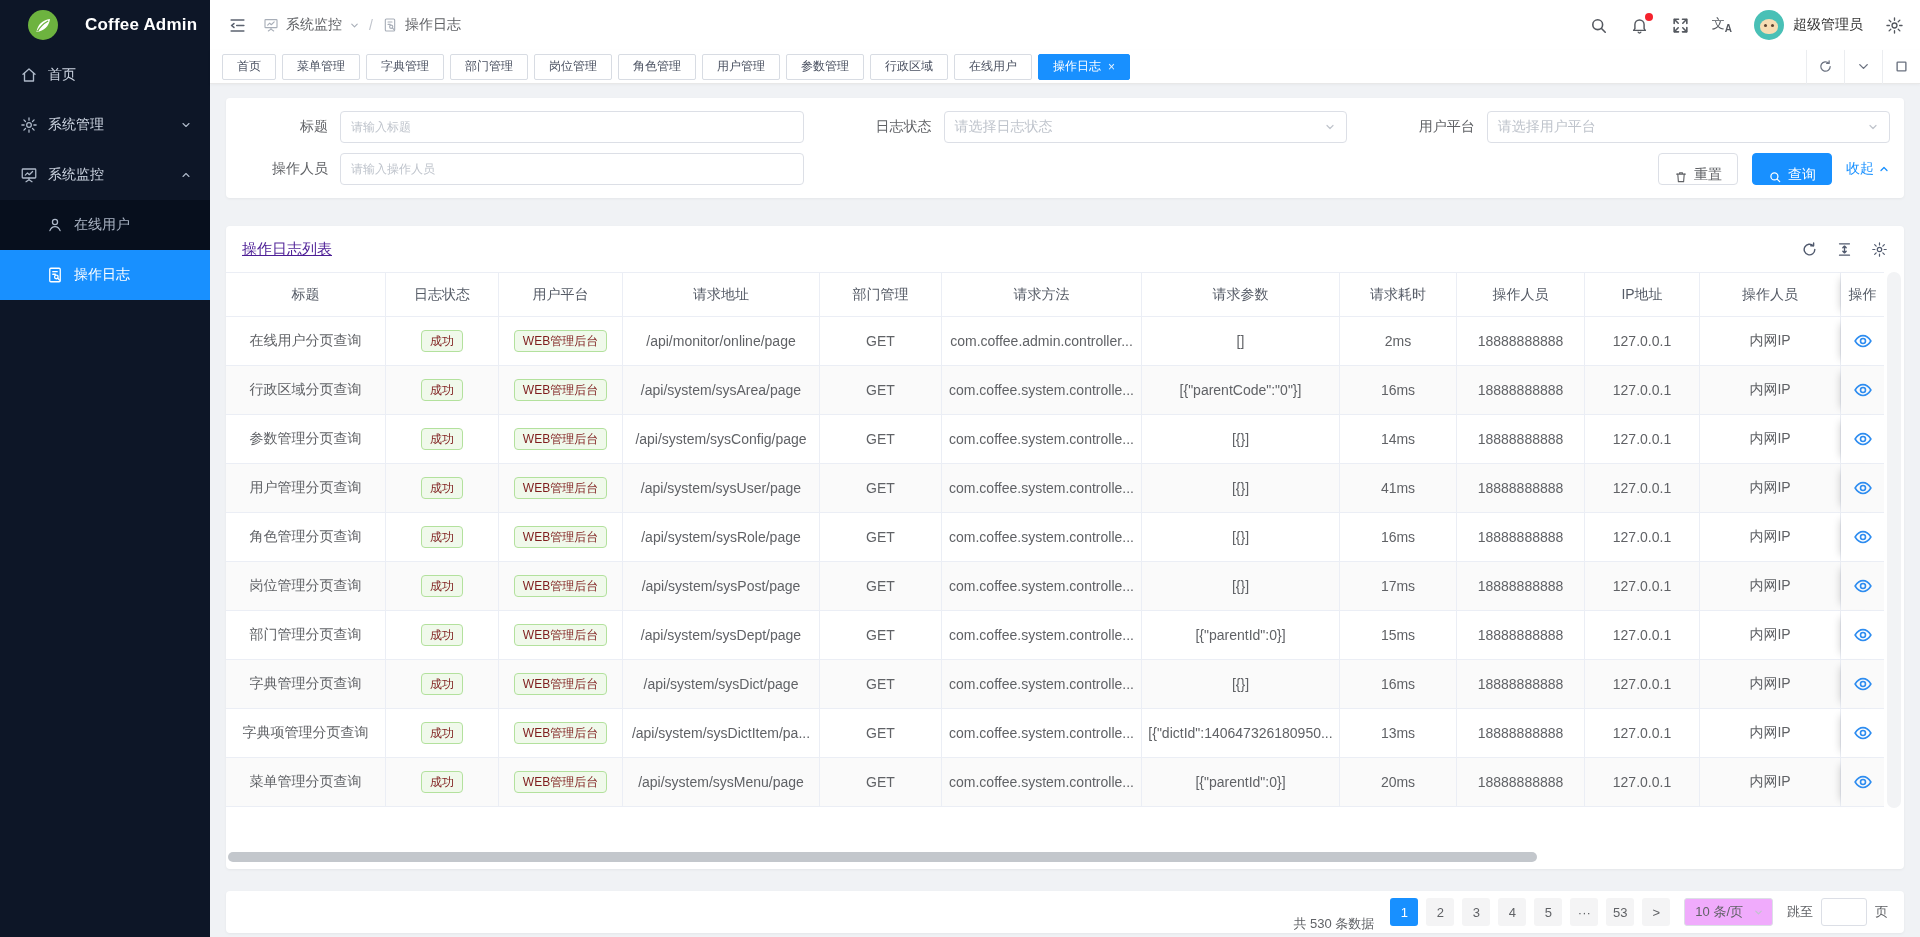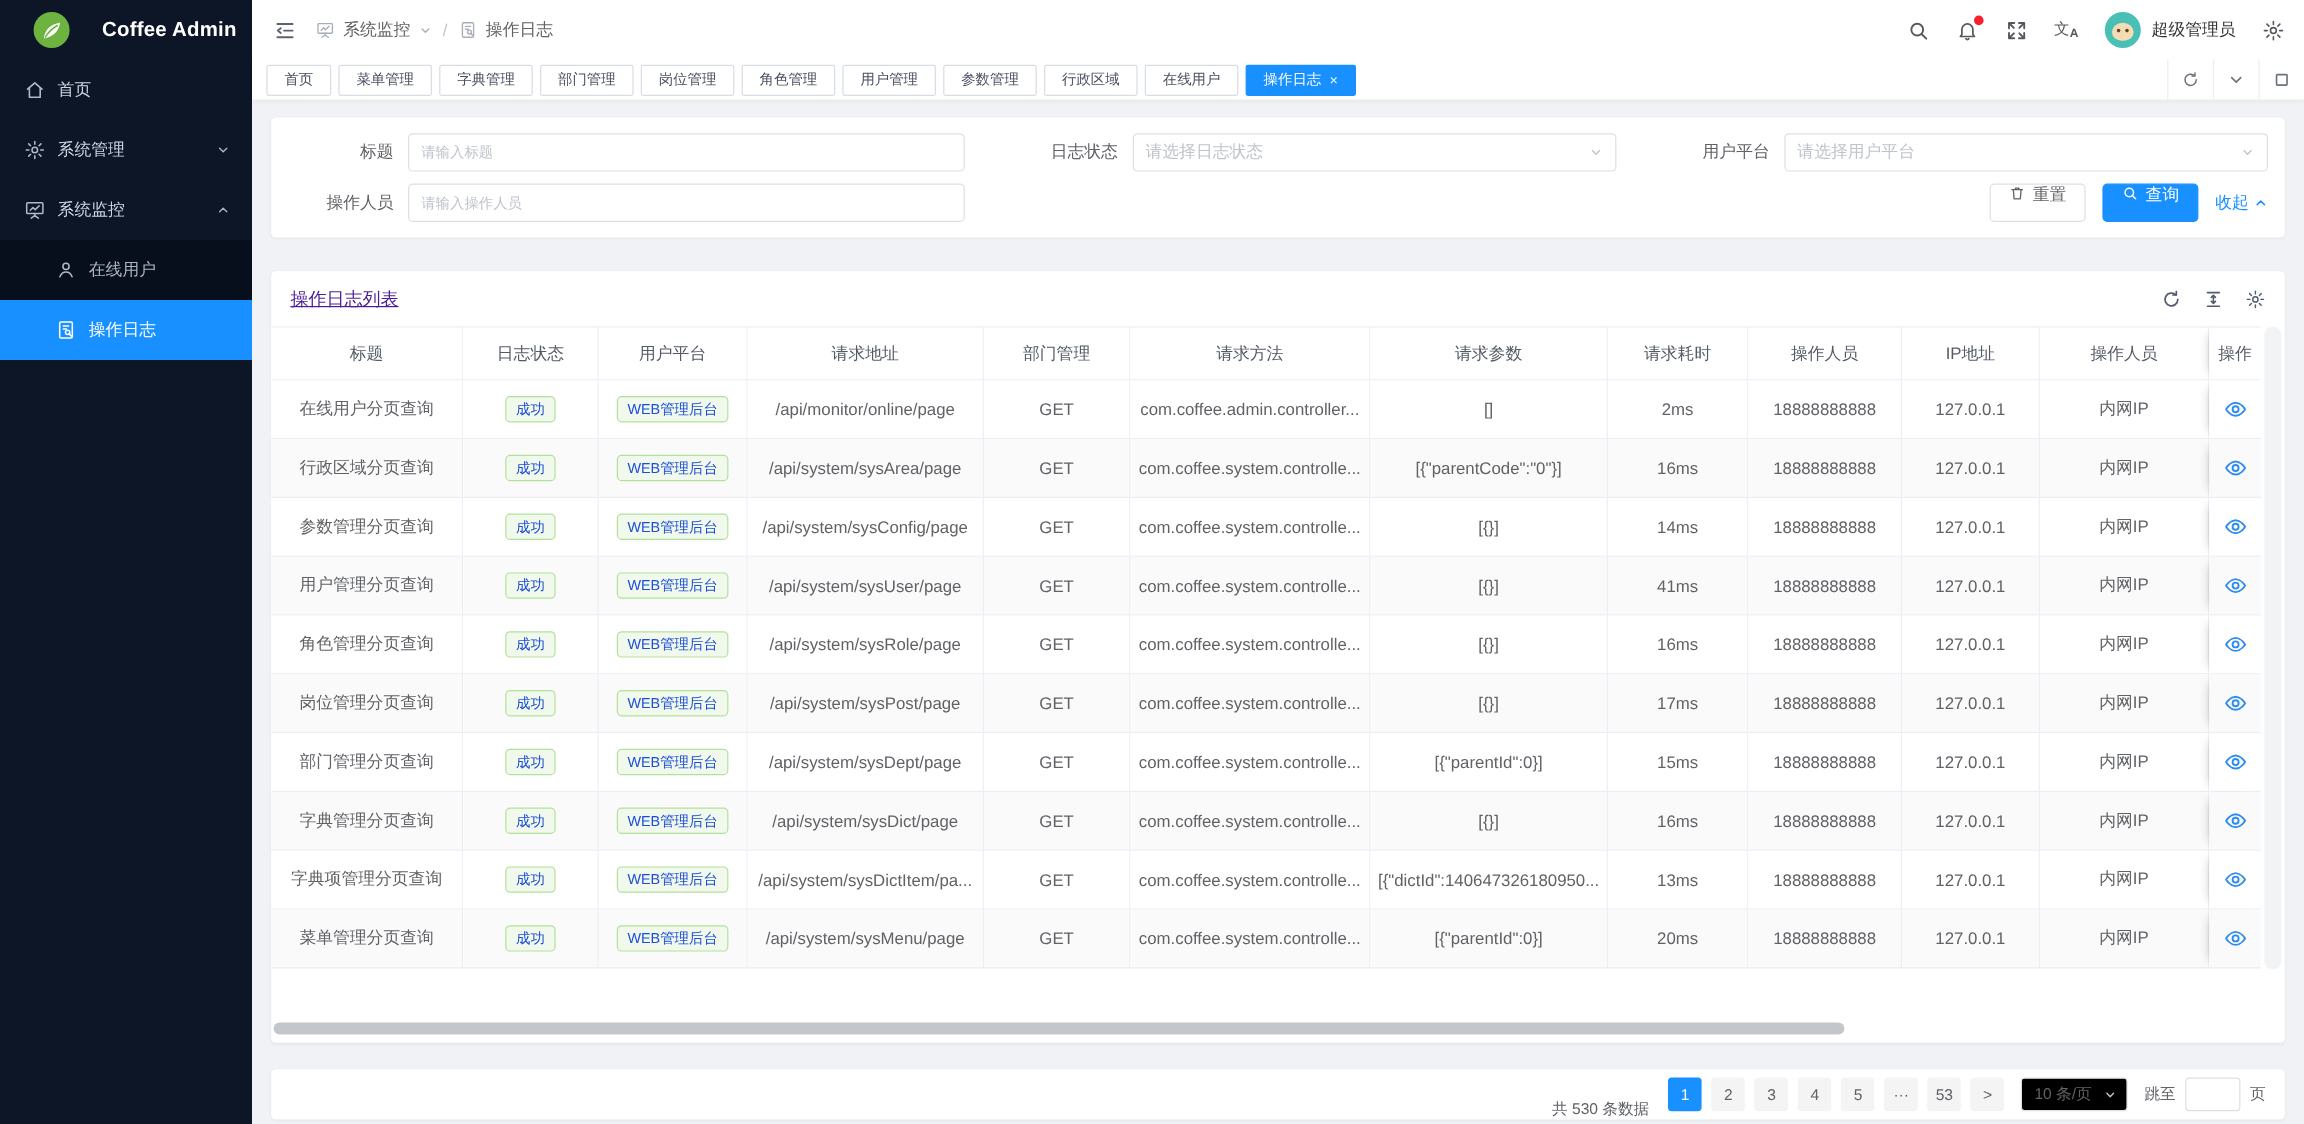--- a/index.html
+++ b/index.html
@@ -67,21 +67,21 @@
   .f-grid { display:grid; grid-template-columns:1.12fr 1fr 1fr; column-gap:40px; row-gap:10px; }
   .f-item { display:flex; align-items:center; }
   .f-label { width:100px; text-align:right; padding-right:12px; font-size:14px; color:#606266; flex:0 0 100px; }
   .f-input { flex:1; height:32px; border:1px solid #dcdfe6; border-radius:4px; padding:0 10px; font-size:12px;
     color:#606266; outline:none; font-family:inherit; }
   .f-input::placeholder { color:#bfc4cc; }
   .f-select { flex:1; height:32px; border:1px solid #dcdfe6; border-radius:4px; padding:0 10px; font-size:14px;
     color:#bfc4cc; display:flex; align-items:center; justify-content:space-between; cursor:pointer; background:#fff; }
   .f-select svg { width:12px; height:12px; color:#c0c4cc; }
   .f-actions { display:flex; align-items:center; justify-content:flex-end; gap:14px; }
-  .btn { height:32px; border-radius:4px; font-size:14px; display:inline-flex; align-items:flex-start; gap:6px;
+  .btn { height:32px; border-radius:4px; font-size:14px; display:inline-flex; align-items:flex-end; gap:6px;
     padding:0 15px; cursor:pointer; border:1px solid #dcdfe6; background:#fff; color:#606266; font-family:inherit; }
   .btn svg { width:14px; height:14px; }
   .btn-primary { background:#1890ff; border-color:#1890ff; color:#fff; }
   .link-collapse { color:#1890ff; font-size:14px; display:inline-flex; align-items:center; gap:4px; cursor:pointer; }
   .link-collapse svg { width:12px; height:12px; }
 
   
   .table-card { height:643px; position:relative; overflow:hidden; }
   .tc-head { height:46px; display:flex; align-items:center; padding:0 16px; }
   .tc-title { font-size:15px; color:#4c1d95;text-decoration:underline; }
@@ -89,36 +89,36 @@
   .tc-tools .tool { width:17px; height:17px; color:#515a6e; cursor:pointer; }
 
   .grid-row { display:grid; grid-template-columns:160px 113px 124px 197px 122px 200px 198px 117px 128px 115px 141px 43px; }
   .th,.td { display:flex; align-items:center; justify-content:center; border-bottom:1px solid #ebeef5;
     border-right:1px solid #ebeef5; font-size:14px; text-align:center; padding:0 6px; overflow:hidden;
     white-space:nowrap; }
   .thead .th { height:45px; color:#555b66; background:#fff; border-top:1px solid #ebeef5; }
   .tr .td { height:49px; color:#606266; background:#fff; }
   .tr.striped .td { background:#fafafa; }
   .td.col11,.th.col11 { border-right:none; box-shadow:-7px 0 8px -7px rgba(0,0,0,.22); position:relative; }
-  .badge { display:inline-block; font-size:12px; color:#1d4ed8; background:#f0f9eb; border:1px solid #b3e19d;
+  .badge { display:inline-block; font-size:12px; color:#7f1d1d; background:#f0f9eb; border:1px solid #b3e19d;
     border-radius:4px; padding:3px 8px; line-height:1.2; }
   .eye-btn { width:20px; height:20px; cursor:pointer; color:#2d8cf0; }
   .eye-btn svg { width:20px; height:20px; }
 
   .v-track { position:absolute; right:3px; top:46px; width:14px; height:536px; background:#f2f3f5; border-radius:7px; }
   .h-thumb { position:absolute; left:2px; bottom:7px; height:10px; width:78%; background:#c3c7cc; border-radius:5px; cursor:grab; }
 
   
   .page-bar { margin-top:22px; height:42px; display:flex; align-items:center; justify-content:flex-end;
     gap:8px; padding:0 16px; font-size:13px; color:#606266; }
   .pg-total { margin-right:8px; font-size:13px;margin-top:24px; }
   .pg-box { min-width:28px; height:28px; padding:0 6px; background:#f4f4f5; border-radius:3px; display:flex;
     align-items:center; justify-content:center; font-size:13px; color:#606266; cursor:pointer; }
   .pg-box.active { background:#1890ff; color:#fff; }
-  .pg-size { height:28px; border:1px solid #dcdfe6; border-radius:3px; background:#000000; display:flex;
+  .pg-size { height:28px; border:1px solid #dcdfe6; border-radius:3px; background:#f0abfc; display:flex;
     align-items:center; gap:10px; padding:0 8px 0 10px; cursor:pointer; margin-left:6px; }
   .pg-size svg { width:11px; height:11px; color:#c0c4cc; }
   .pg-jump { display:flex; align-items:center; gap:8px; margin-left:6px; }
   .pg-jump input { width:46px; height:28px; border:1px solid #dcdfe6; border-radius:3px; outline:none;
     text-align:center; font-family:inherit; }
 </style>
 </head>
 <body>
 
 <div class="app">

